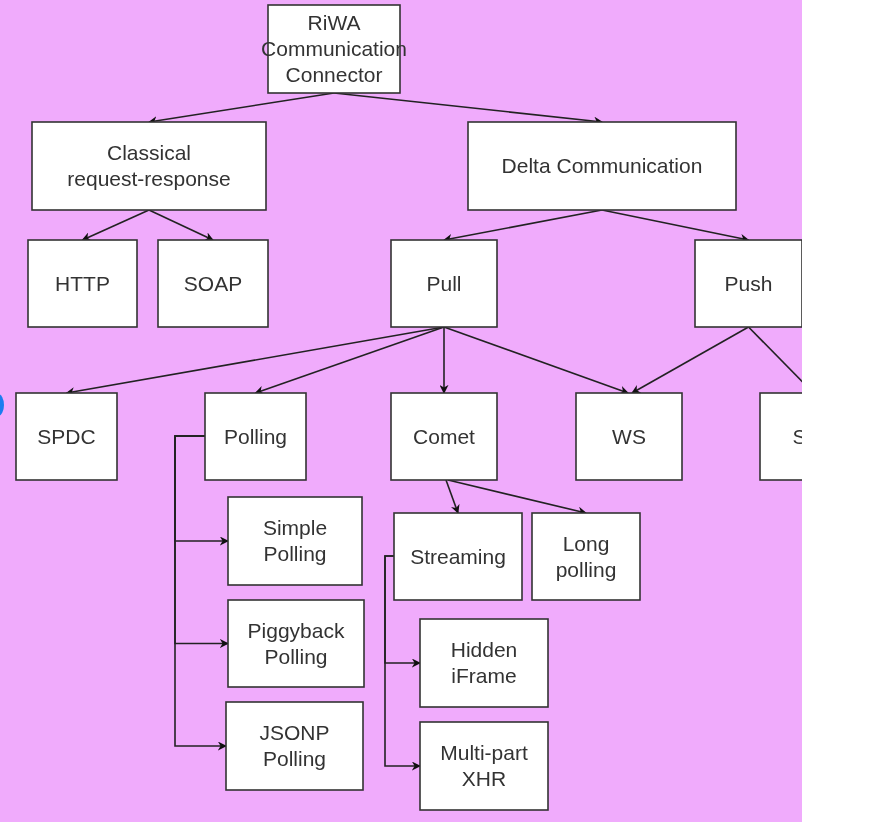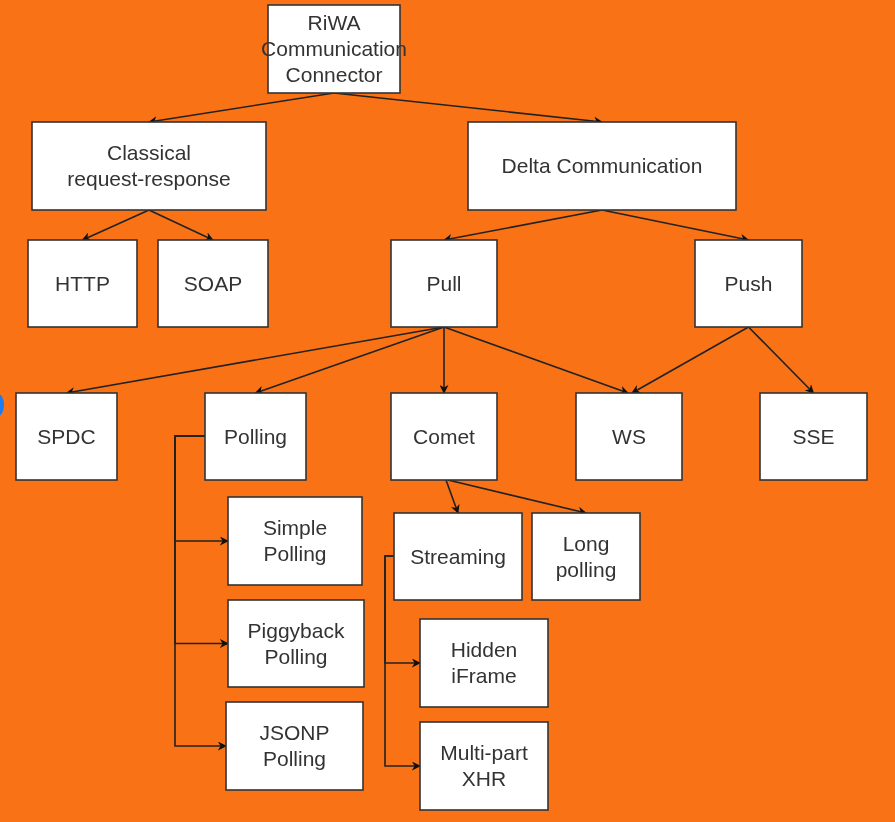--- a/index.html
+++ b/index.html
@@ -1,16 +1,16 @@
 <!DOCTYPE html>
 <html><head>
 <meta charset="utf-8">
 <style>
   html, body { margin: 0; padding: 0; background: #ffffff; }
-  #stage { position: relative; width: 895px; height: 822px; overflow: hidden; background: #f97316; text-decoration: underline; }
+  #stage { position: relative; width: 802px; height: 822px; overflow: hidden; background: #f0abfc; text-decoration: underline; }
   svg#diagram { position: absolute; left: 0; top: 0; }
   .box rect { fill: #ffffff; stroke: #333333; stroke-width: 1.6; }
   .box text { font-family: "Liberation Sans", sans-serif; font-size: 21px; fill: #333333; text-anchor: middle; }
   .edge { fill: none; stroke: #222222; stroke-width: 1.6; }
   .blue-mark { fill: #1a7cf0; }
 </style>
 </head>
 <body>
 
 <div id="stage">

